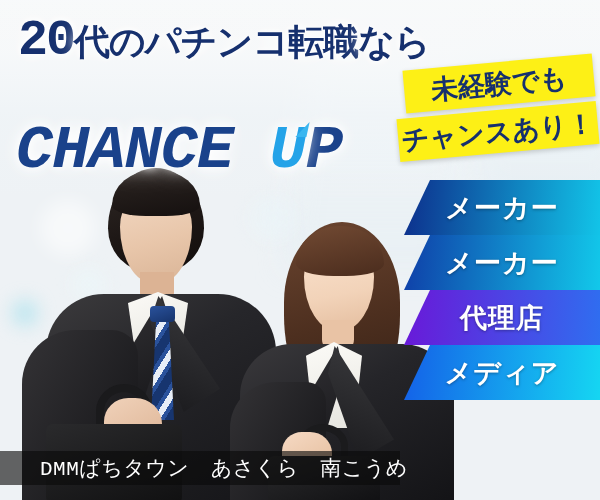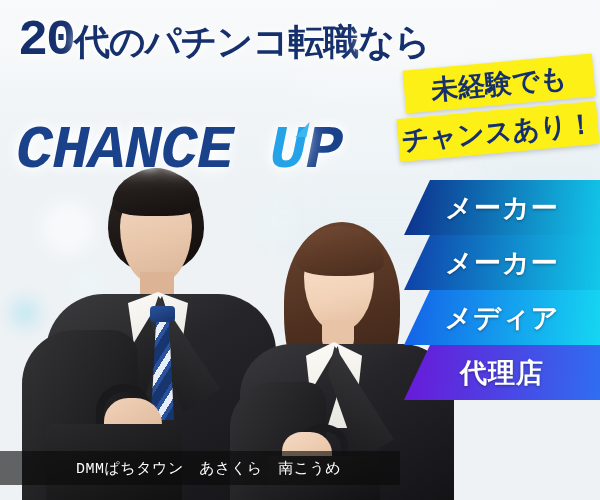--- a/index.html
+++ b/index.html
@@ -167,22 +167,22 @@
     text-shadow:0 1px 3px rgba(0,0,0,.35);
     box-shadow:0 2px 6px rgba(0,0,0,.18);
   }
   .cat:last-child{margin-bottom:0;}
 
   
   .caption{
     position:absolute;left:0;bottom:15px;width:400px;height:34px;
     background:rgba(10,10,10,.62);
     display:flex;align-items:center;
-    padding-left:76px;
-    color:#fff;font-size:15px;letter-spacing:.5px;white-space:nowrap;
+    padding-left:40px;
+    color:#fff;font-size:21px;letter-spacing:.5px;white-space:nowrap;
   }
 </style>
 </head>
 <body>
 
 <div id="banner">
 
   <div class="bg">
     <div class="bg-base"></div>
     <div class="bg-glass-a"></div>
@@ -241,25 +241,25 @@
   <div class="badge" id="badge1">未経験でも</div>
   <div class="badge" id="badge2">チャンスあり！</div>
 
   <div class="cats">
     <div class="cat" style="background: linear-gradient(95deg, rgb(13, 47, 140) 0%, rgb(18, 196, 232) 100%);">
       <span>メーカー</span>
     </div>
     <div class="cat" style="background: linear-gradient(95deg, rgb(15, 63, 168) 0%, rgb(18, 200, 234) 100%);">
       <span>メーカー</span>
     </div>
+    <div class="cat" style="background: linear-gradient(95deg, rgb(106, 24, 216) 0%, rgb(47, 110, 240) 100%);">
+      <span>代理店</span>
+    </div>
     <div class="cat" style="background: linear-gradient(95deg, rgb(20, 97, 232) 0%, rgb(21, 214, 242) 100%);">
       <span>メディア</span>
     </div>
-    <div class="cat" style="background: linear-gradient(95deg, rgb(106, 24, 216) 0%, rgb(47, 110, 240) 100%);">
-      <span>代理店</span>
-    </div>
   </div>
 
   <div class="caption">
     <span>DMMぱちタウン　あさくら　南こうめ</span>
   </div>
 
 </div>
 
 </body></html>

